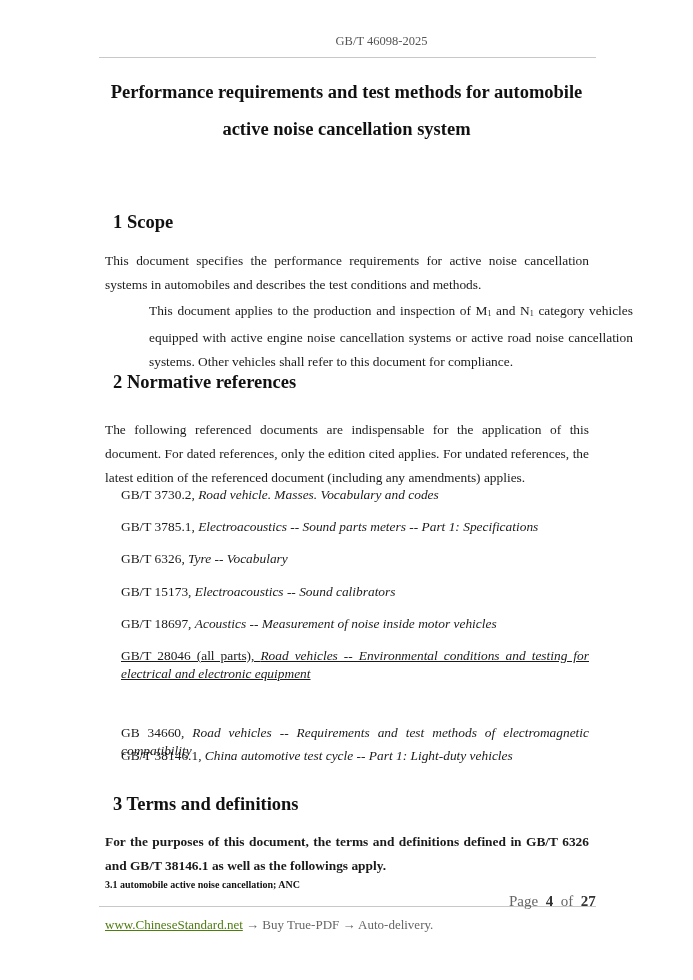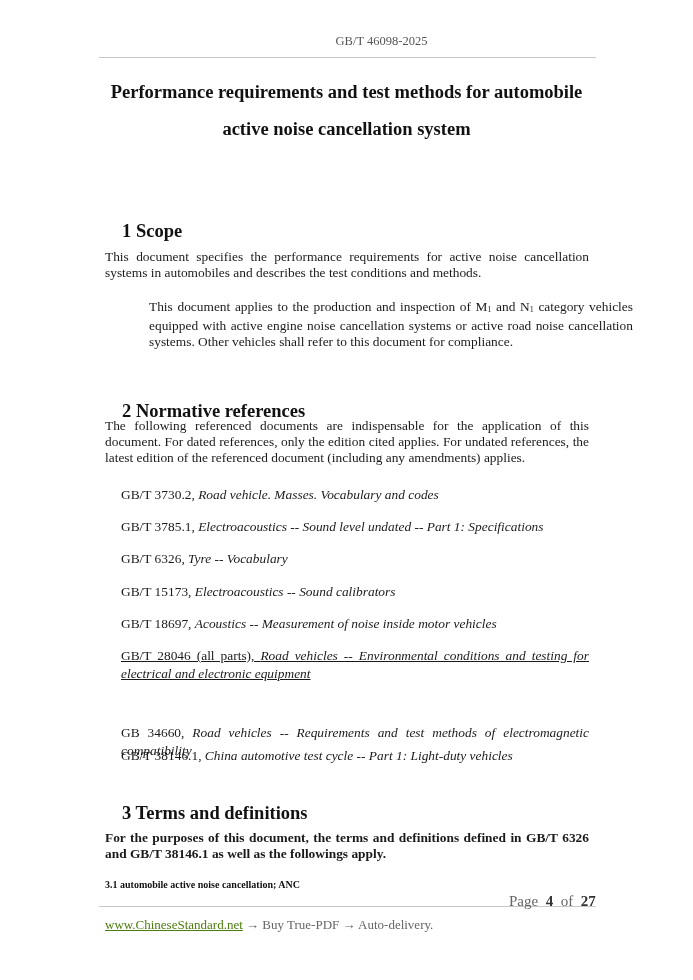--- a/index.html
+++ b/index.html
@@ -5,22 +5,22 @@
     html, body { margin: 0; padding: 0; background: #ffffff; }
     body { width: 693px; height: 980px; position: relative; overflow: hidden;
            font-family: "Liberation Serif", "DejaVu Serif", serif; color: #1a1a1a; }
     .header { position: absolute; top: 34px; left: 0; width: 693px; text-align: center;
               font-size: 12.5px; color: #555; padding-left: 35px; }
     .header-rule { position: absolute; top: 57px; left: 99px; width: 497px; height: 1px; background: #c8c8c8; }
     .title { position: absolute; left: 80px; width: 533px; text-align: center;
              font-weight: bold; font-size: 18.5px; color: #111; }
     .title.l1 { top: 82px; }
     .title.l2 { top: 119px; }
-    h2 { margin: 17px; font-size: 18.5px; font-weight: bold; color: #111; position: absolute; left: 105px; }
-    p.para { margin: 0; font-size: 13.4px; line-height: 16px; text-align: justify; position: absolute; left: 105px; width: 484px; }
+    h2 { margin: 8px; font-size: 18.5px; font-weight: bold; color: #111; position: absolute; left: 105px; }
+    p.para { margin: 0; font-size: 13.4px; line-height: 24px; text-align: justify; position: absolute; left: 105px; width: 484px; }
     .ref { position: absolute; left: 121px; width: 468px; font-size: 13.4px; line-height: 18px; text-align: justify; }
     .ref i { font-style: italic; }
     h3 { margin: 0; font-size: 10px; font-weight: bold; position: absolute; left: 105px; color: #111; }
     .footer-rule { position: absolute; top: 906px; left: 99px; width: 497px; height: 1px; background: #c8c8c8; }
     .footer-left { position: absolute; top: 917px; left: 105px; font-size: 13px; color: #666; }
     .footer-left .link { text-decoration: underline; color: #4d7c0f; }
     .footer-right { position: absolute; top: 893px; left: 509px; font-size: 15px; color: #666; }
     .footer-right b { color: #333; }
     sub.s { font-size: 8px; vertical-align: -1px; }
   </style>
@@ -30,25 +30,25 @@
 <div class="header">GB/T 46098-2025</div>
 <div class="header-rule"></div>
 
 <div class="title l1">Performance requirements and test methods for automobile</div>
 <div class="title l2">active noise cancellation system</div>
 
 <h2 style="top:204px;">1 Scope</h2>
 <p class="para" style="top:249px;">This document specifies the performance requirements for active noise cancellation systems in automobiles and describes the test conditions and methods.</p>
 <p class="para" style="top:299px;margin-left:44px;"><span>This document applies to the production and inspection of M</span><sub class="s">1</sub><span> and N</span><sub class="s">1</sub><span> category vehicles equipped with active engine noise cancellation systems or active road noise cancellation systems. Other vehicles shall refer to this document for compliance.</span></p>
 
-<h2 style="top:384px;">2 Normative references</h2>
+<h2 style="top:364px;">2 Normative references</h2>
 <p class="para" style="top:418px;">The following referenced documents are indispensable for the application of this document. For dated references, only the edition cited applies. For undated references, the latest edition of the referenced document (including any amendments) applies.</p>
 
 <div class="ref" style="top:486px;"><span>GB/T 3730.2, </span><i>Road vehicle. Masses. Vocabulary and codes</i></div>
-<div class="ref" style="top:518px;"><span>GB/T 3785.1, </span><i>Electroacoustics -- Sound level undated -- Part 1: Specifications</i></div>
+<div class="ref" style="top:518px;"><span>GB/T 3785.1, </span><i>Electroacoustics -- Sound parts meters -- Part 1: Specifications</i></div>
 <div class="ref" style="top:550px;"><span>GB/T 6326, </span><i>Tyre -- Vocabulary</i></div>
 <div class="ref" style="top:583px;"><span>GB/T 15173, </span><i>Electroacoustics -- Sound calibrators</i></div>
 <div class="ref" style="top:615px;"><span>GB/T 18697, </span><i>Acoustics -- Measurement of noise inside motor vehicles</i></div>
 <div class="ref" style="top:647px;text-decoration:underline;"><span>GB/T 28046 (all parts), </span><i>Road vehicles -- Environmental conditions and testing for electrical and electronic equipment</i></div>
 <div class="ref" style="top:724px;"><span>GB 34660, </span><i>Road vehicles -- Requirements and test methods of electromagnetic compatibility</i></div>
 <div class="ref" style="top:747px;"><span>GB/T 38146.1, </span><i>China automotive test cycle -- Part 1: Light-duty vehicles</i></div>
 
 <h2 style="top:786px;">3 Terms and definitions</h2>
 <p class="para" style="top:830px;font-weight:bold;">For the purposes of this document, the terms and definitions defined in GB/T 6326 and GB/T 38146.1 as well as the followings apply.</p>
 <h3 style="top:879px;">3.1 automobile active noise cancellation; ANC</h3>

